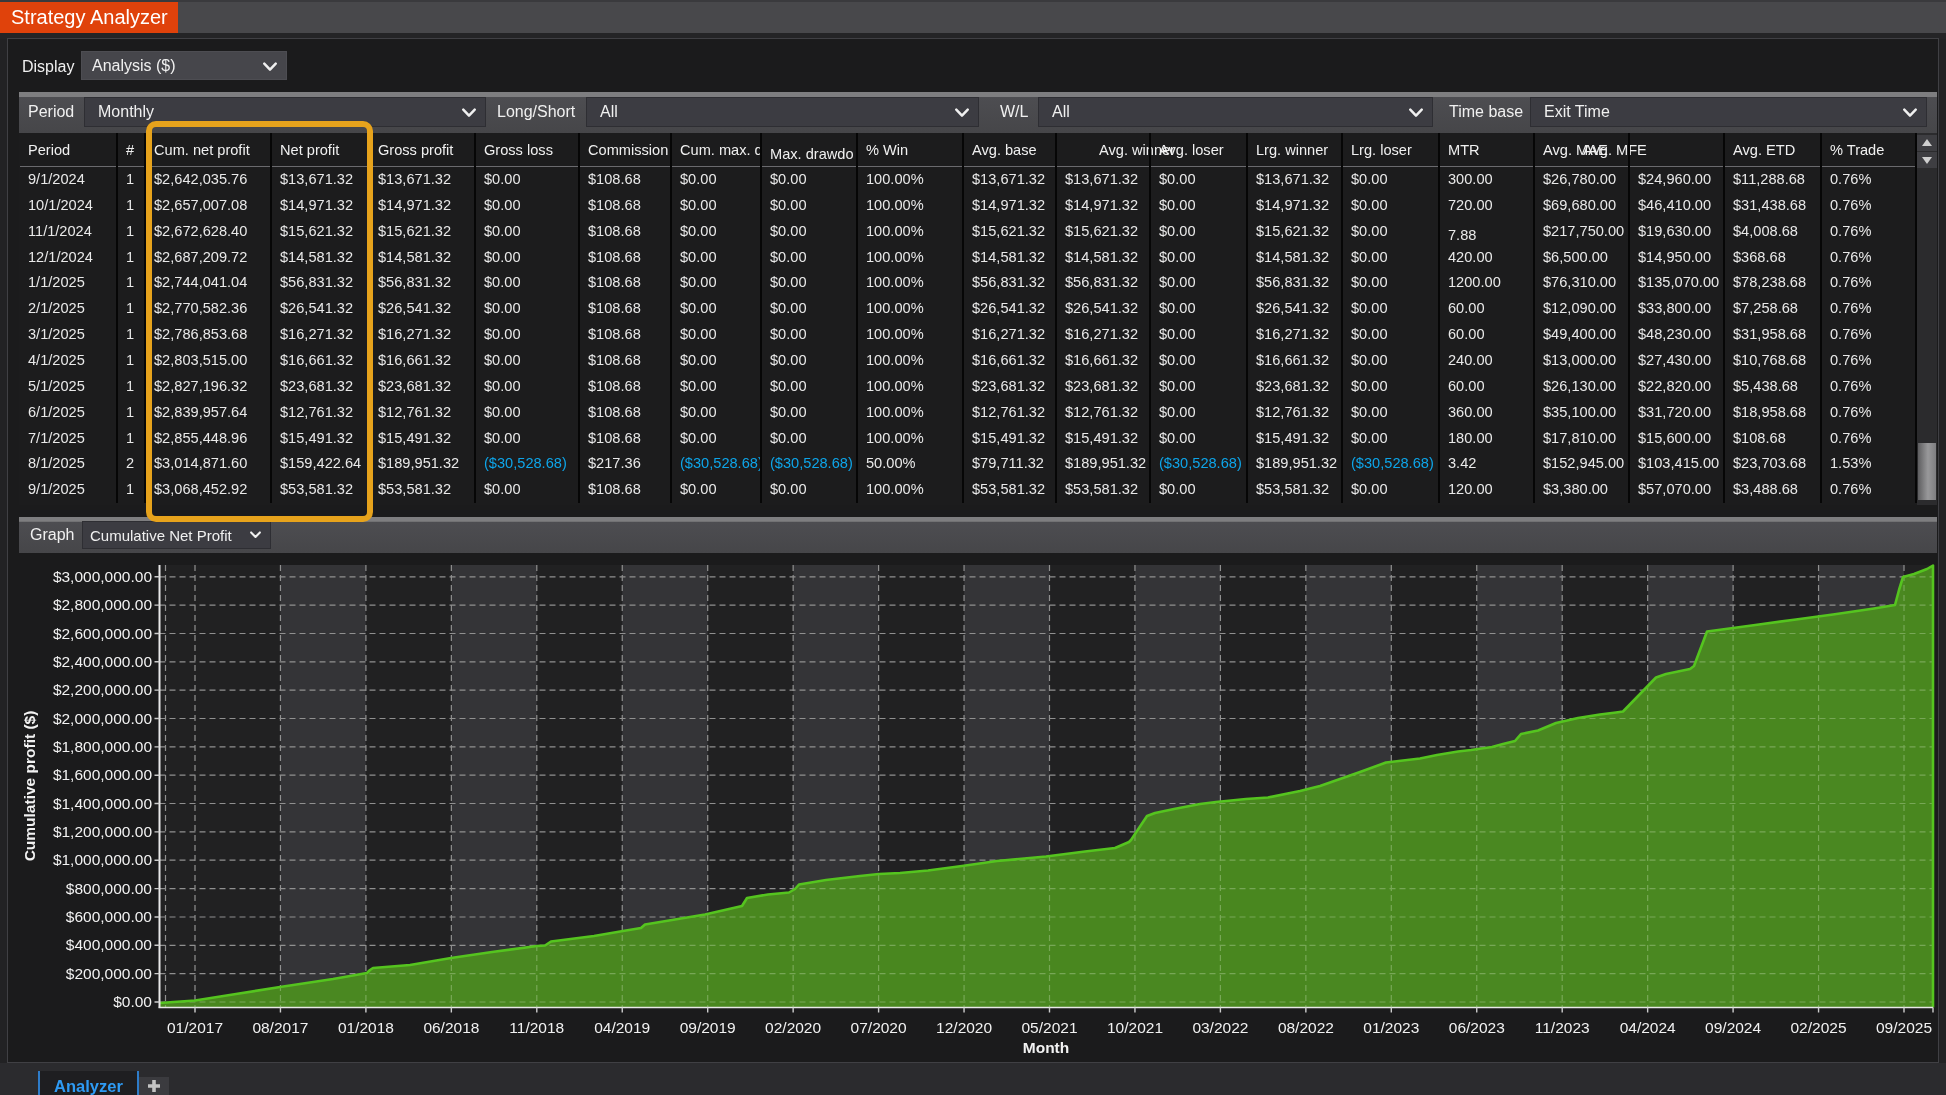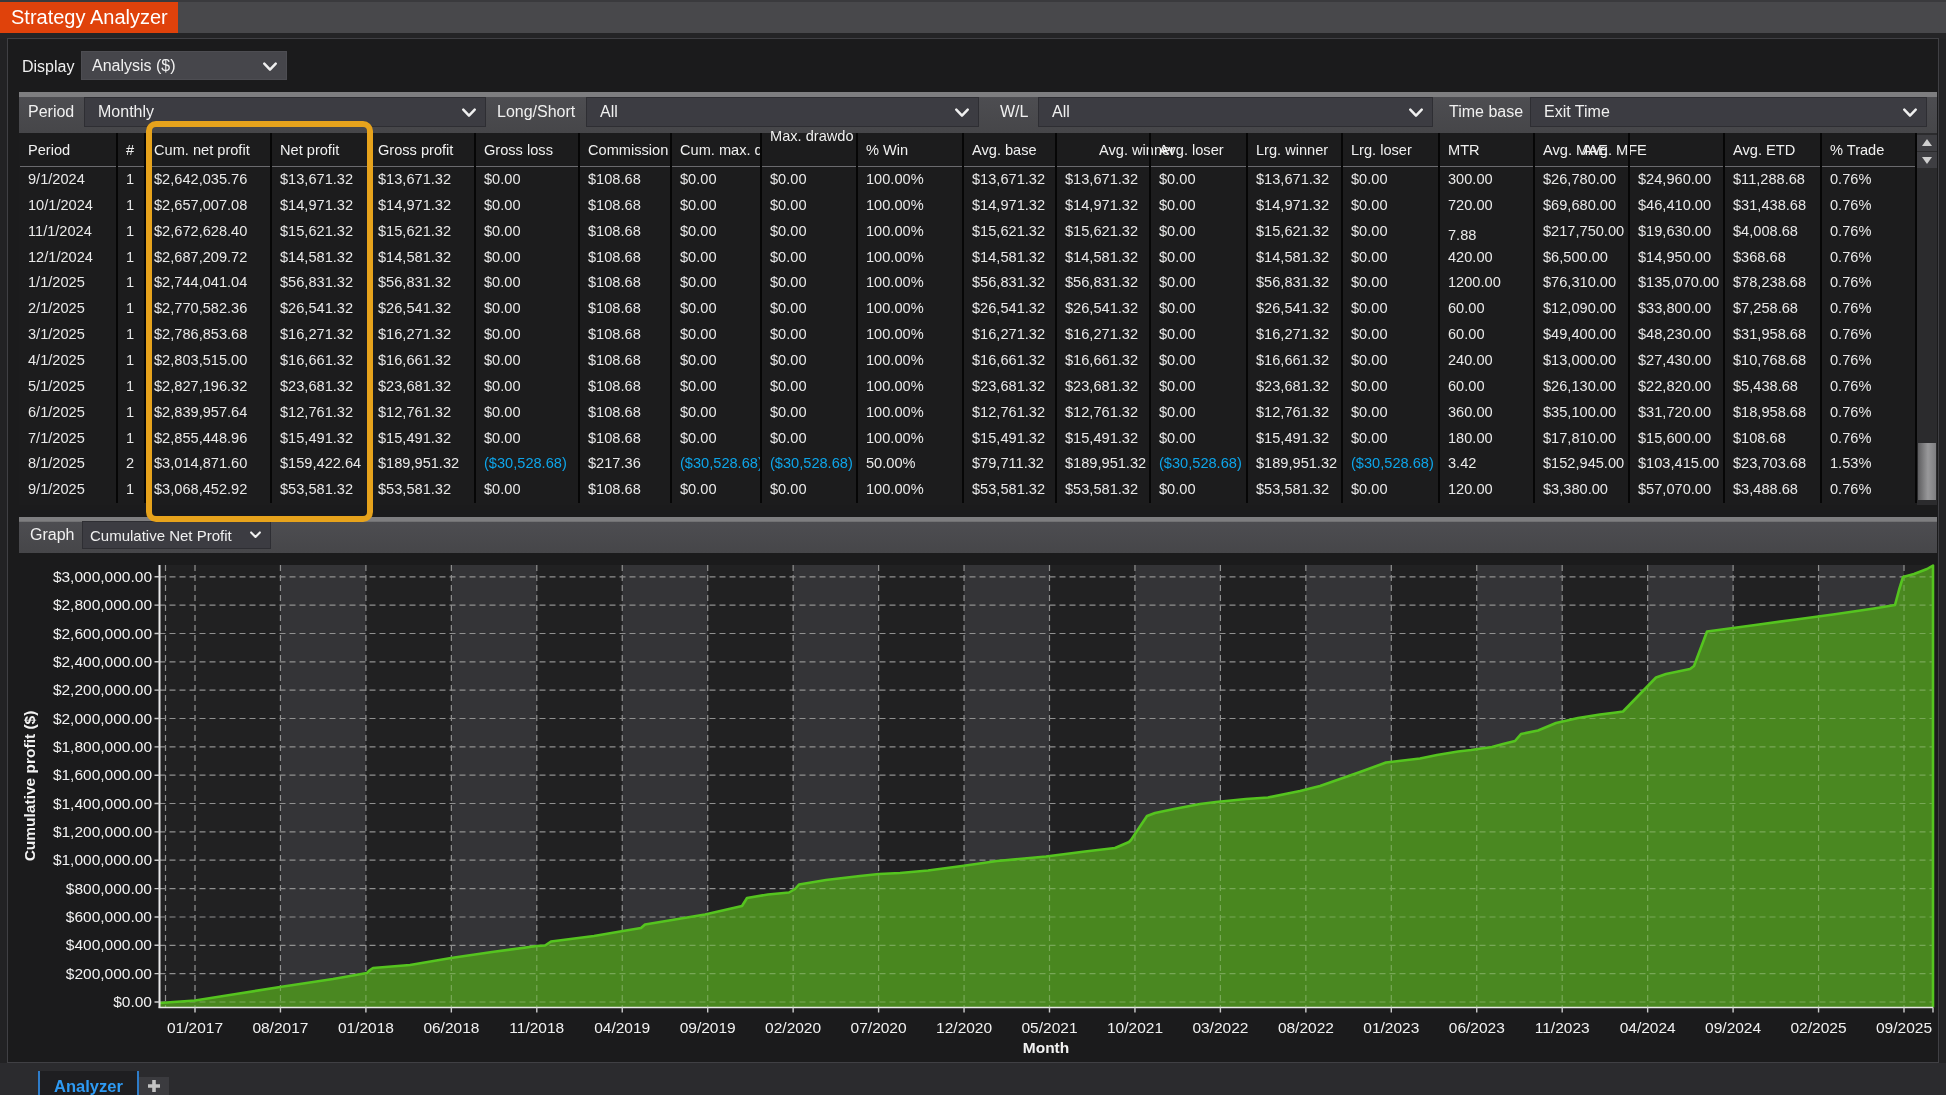--- a/index.html
+++ b/index.html
@@ -52,21 +52,21 @@
   </div>
 <div class="abs" style="left:19px;top:133px;width:1918px;height:372px;background:#1c1c1d"></div>
 <div class="hcell" style="left:20px;top:133px;width:98px;height:34px;line-height:34px;color:#f0f0f0">Period</div>
 <div class="hcell" style="left:118px;top:133px;width:28px;height:34px;line-height:34px;color:#f0f0f0">#</div>
 <div class="hcell" style="left:146px;top:133px;width:126px;height:34px;line-height:34px;color:#f0f0f0">Cum. net profit</div>
 <div class="hcell" style="left:272px;top:133px;width:98px;height:34px;line-height:34px;color:#f0f0f0">Net profit</div>
 <div class="hcell" style="left:370px;top:133px;width:106px;height:34px;line-height:34px;color:#f0f0f0">Gross profit</div>
 <div class="hcell" style="left:476px;top:133px;width:104px;height:34px;line-height:34px;color:#f0f0f0">Gross loss</div>
 <div class="hcell" style="left:580px;top:133px;width:92px;height:34px;line-height:34px;color:#f0f0f0">Commission</div>
 <div class="hcell" style="left:672px;top:133px;width:90px;height:34px;line-height:34px;color:#f0f0f0">Cum. max. dra</div>
-<div class="hcell" style="left:762px;top:119px;width:96px;height:34px;line-height:34px;color:#f0f0f0">Max. drawdo</div>
+<div class="hcell" style="left:762px;top:137px;width:96px;height:34px;line-height:34px;color:#f0f0f0">Max. drawdo</div>
 <div class="hcell" style="left:858px;top:133px;width:106px;height:34px;line-height:34px;color:#f0f0f0">% Win</div>
 <div class="hcell" style="left:964px;top:133px;width:93px;height:34px;line-height:34px;color:#f0f0f0">Avg. base</div>
 <div class="hcell" style="left:1091px;top:133px;width:94px;height:34px;line-height:34px;color:#f0f0f0">Avg. winner</div>
 <div class="hcell" style="left:1151px;top:133px;width:97px;height:34px;line-height:34px;color:#f0f0f0">Avg. loser</div>
 <div class="hcell" style="left:1248px;top:133px;width:95px;height:34px;line-height:34px;color:#f0f0f0">Lrg. winner</div>
 <div class="hcell" style="left:1343px;top:133px;width:97px;height:34px;line-height:34px;color:#f0f0f0">Lrg. loser</div>
 <div class="hcell" style="left:1440px;top:133px;width:95px;height:34px;line-height:34px;color:#f0f0f0">MTR</div>
 <div class="hcell" style="left:1535px;top:133px;width:95px;height:34px;line-height:34px;color:#f0f0f0">Avg. MAE</div>
 <div class="hcell" style="left:1575px;top:133px;width:81px;height:34px;line-height:34px;color:#f0f0f0">Avg. MFE</div>
 <div class="hcell" style="left:1725px;top:133px;width:97px;height:34px;line-height:34px;color:#f0f0f0">Avg. ETD</div>

